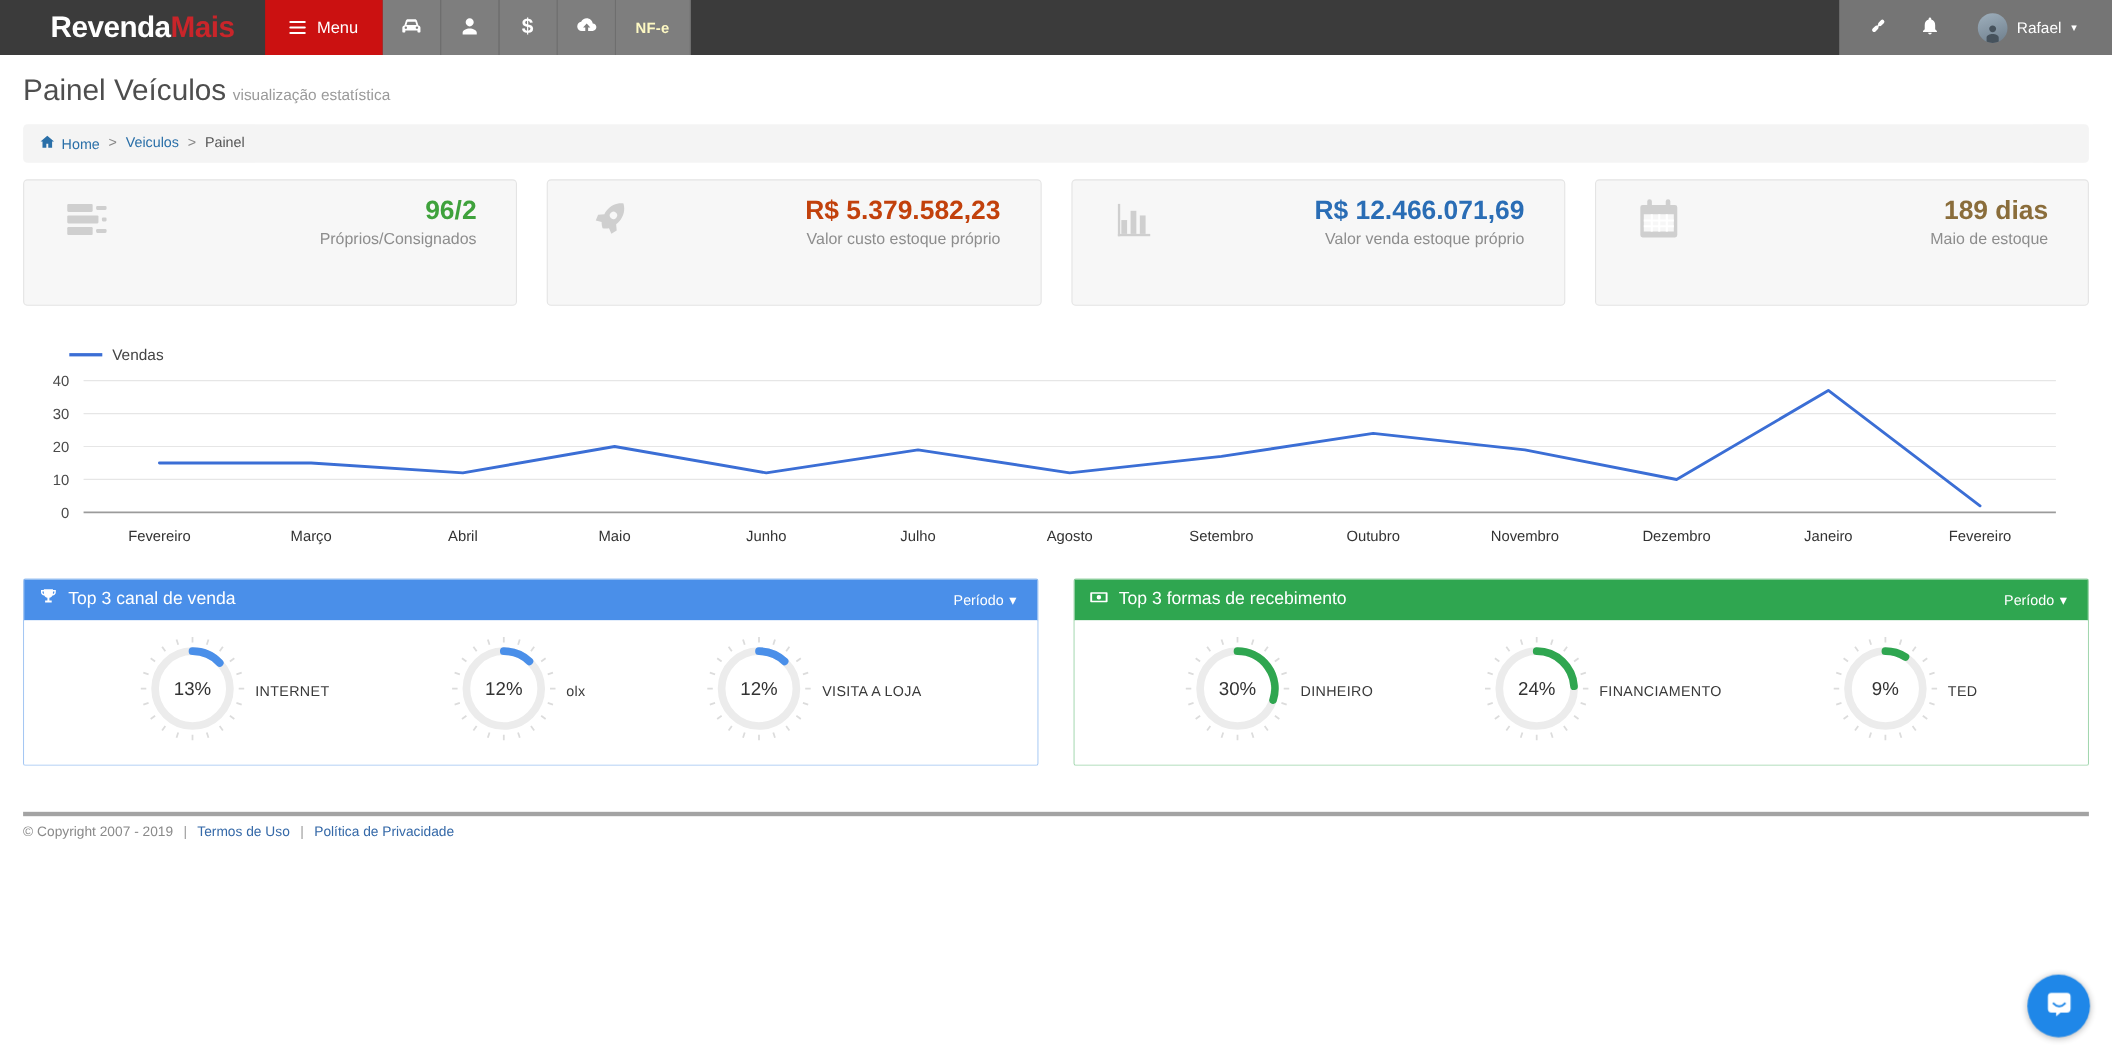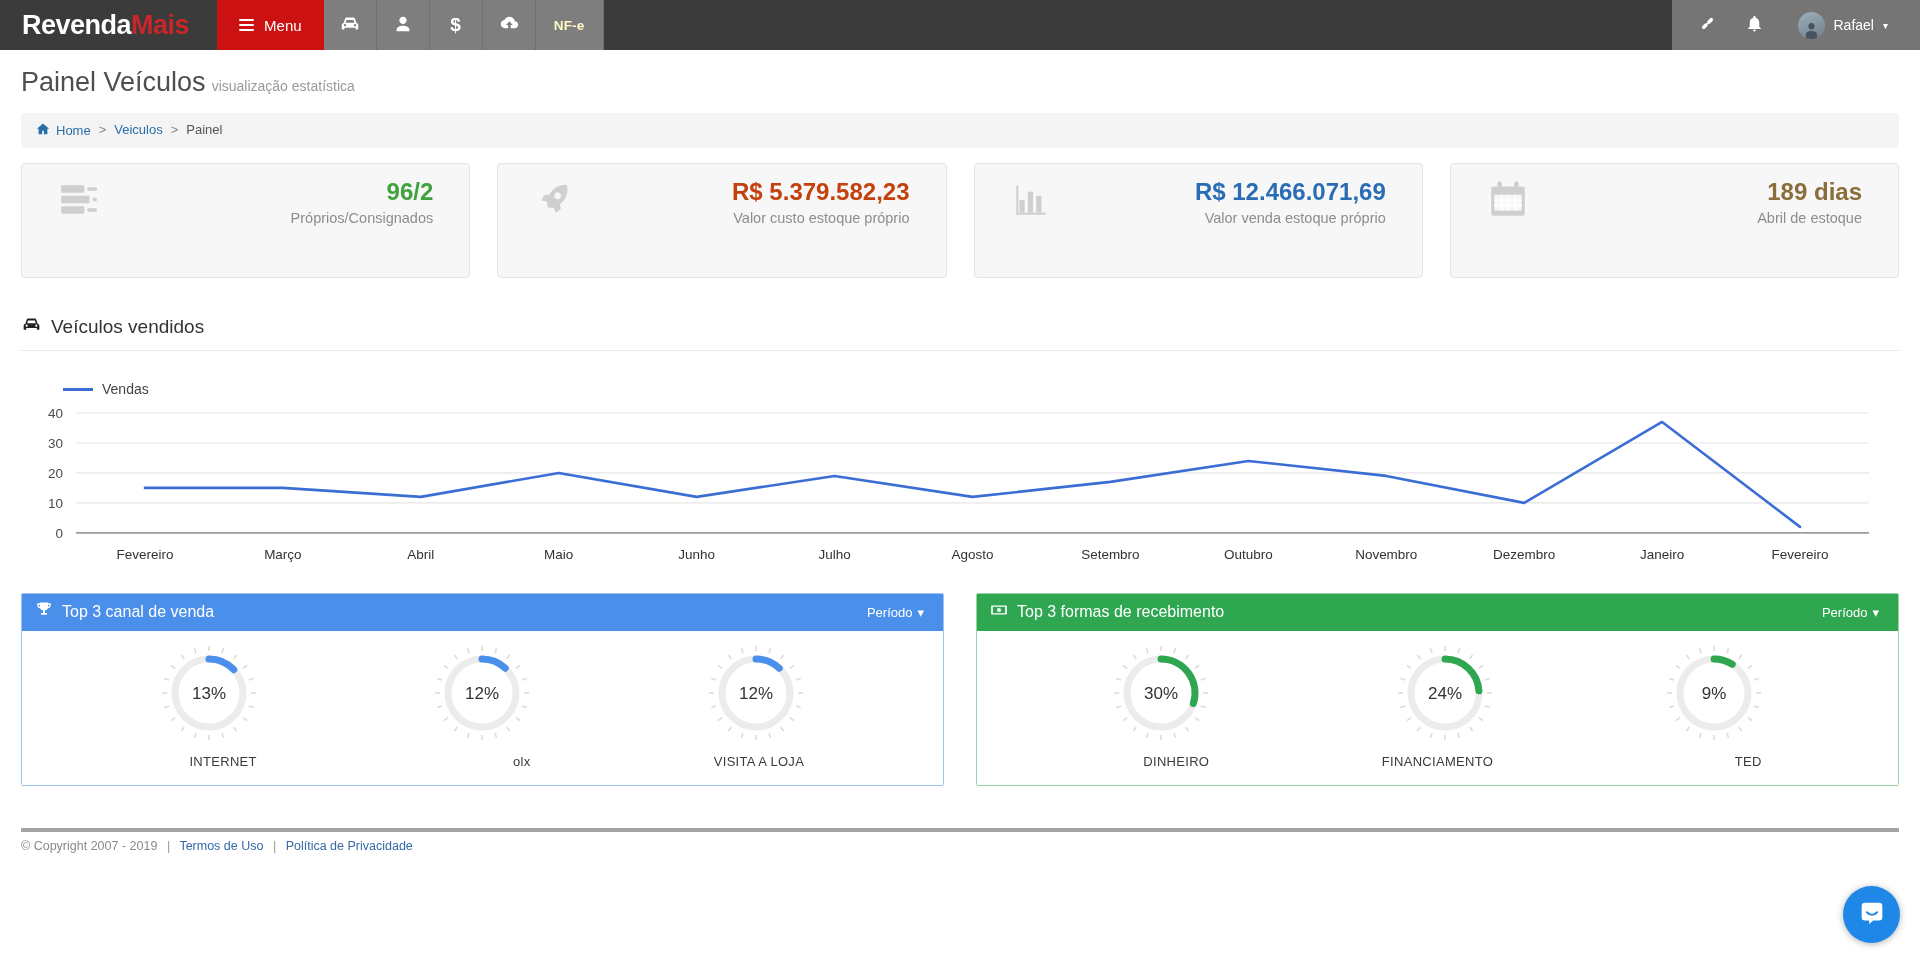--- a/index.html
+++ b/index.html
@@ -1,21 +1,21 @@
 <!DOCTYPE html>
 <html><head>
 <meta charset="utf-8">
 <title>Painel Veículos</title>
 <style>
   *{box-sizing:border-box}
   html,body{margin:0;padding:0;background:#fff;color:#333;font-family:"Liberation Sans",sans-serif;}
   button{font-family:inherit}
 
   
-  .navbar{height:50px;background:#3b3b3b;display:flex;align-items:stretch;}
+  .navbar{height:50px;background:#3b3b3b;display:flex;align-items:stretch;padding-left:24px;}
   .brand{display:flex;align-items:center;padding:0 28px 0 22px;font-size:27px;font-weight:bold;letter-spacing:-.5px;white-space:nowrap}
   .brand .p1{color:#fff}
   .menu-btn{border:none;color:#fff;display:flex;align-items:center;gap:10px;padding:0 22px;font-size:15px;cursor:pointer}
   .hamburger{display:flex;flex-direction:column;gap:3px}
   .hamburger i{display:block;width:15px;height:2px;background:#fff;border-radius:1px}
   .nav-icon-btn{width:53px;background:#7e7e7e;border:none;border-right:1px solid #6e6e6e;display:flex;align-items:center;justify-content:center;color:#fff;cursor:pointer}
   .nav-icon-btn svg{width:22px;height:22px;fill:#fff}
   .nav-icon-btn.nfe{width:68px;font-size:13.5px;font-weight:bold;color:#fef9c3;letter-spacing:.2px}
   .dollar-glyph{font-size:19px;font-weight:bold;color:#fff}
   .nav-spacer{flex:1}
@@ -53,21 +53,21 @@
   .legend-line{width:30px;height:3px}
   .chart-wrap svg{display:block;width:100%}
 
   
   .panels{display:flex;gap:32px;margin:24px 21px 0}
   .panel{flex:1;border:1px solid;border-radius:2px}
   .panel-header{height:37px;display:flex;align-items:center;gap:9px;color:#fff;padding:0 13px;font-size:16px}
   .panel-header svg{width:18px;height:18px;fill:#fff}
   .period-btn{margin-left:auto;background:none;border:none;color:#fff;font-size:13px;cursor:pointer;display:flex;align-items:center;gap:5px}
   .panel-body{background:#fff;display:flex;justify-content:space-around;padding:14px 50px 16px}
-  .gauge-wrap{display:flex;flex-direction:column;align-items:flex-end;gap:9px}
+  .gauge-wrap{display:flex;flex-direction:row;align-items:center;gap:9px}
   .gauge-label{font-size:13px;color:#3a3a3a;letter-spacing:.3px}
 
   
   .footer{margin:42px 21px 0;border-top:4px solid #a3a3a3;padding:7px 0 20px;text-align:left;font-size:12.5px;color:#8a8a8a}
   .footer a{color:#3569a8;text-decoration:none;cursor:pointer}
   .footer .fsep{margin:0 6px;color:#9a9a9a}
   .chat-btn{position:fixed;right:20px;bottom:15px;width:57px;height:57px;border-radius:50%;border:none;box-shadow:0 1px 7px rgba(0,0,0,.3);display:flex;align-items:center;justify-content:center;cursor:pointer}
   .chat-btn svg{width:30px;height:30px}
 </style>
 </head>
@@ -197,32 +197,26 @@
           <g>
             <rect x="7" y="20.5" width="26" height="1.8" fill="#fff"></rect>
             <rect x="7" y="25.5" width="26" height="1.8" fill="#fff"></rect>
             <rect x="13" y="16" width="1.8" height="15" fill="#fff"></rect>
             <rect x="19.5" y="16" width="1.8" height="15" fill="#fff"></rect>
             <rect x="26" y="16" width="1.8" height="15" fill="#fff"></rect>
           </g>
         </svg></span>
     <span class="stat-right">
       <div class="stat-value" style="color: rgb(138, 109, 59);">189 dias</div>
-      <div class="stat-label">Abril de estoque</div>
+      <div class="stat-label">Maio de estoque</div>
     </span>
   </div>
 </div>
 
 <div class="chart-section">
-  <h2 class="chart-heading">
-    <span><svg viewBox="0 0 24 24">
-          <path d="M5 11l1.5-4.5c.2-.9 1-1.5 1.9-1.5h7.2c.9 0 1.7.6 1.9 1.5L19 11c1.1.2 2 1.2 2 2.4V17c0 .6-.4 1-1 1h-1c-.6 0-1-.4-1-1v-1H6v1c0 .6-.4 1-1 1H4c-.6 0-1-.4-1-1v-3.6c0-1.2.9-2.2 2-2.4zm2.1-.5h9.8l-1-3H8.1l-1 3zM6.5 14.5c.7 0 1.2-.5 1.2-1.2S7.2 12 6.5 12s-1.2.6-1.2 1.3.5 1.2 1.2 1.2zm11 0c.7 0 1.2-.5 1.2-1.2s-.5-1.3-1.2-1.3-1.2.6-1.2 1.3.5 1.2 1.2 1.2z"></path>
-        </svg></span>
-    <span>Veículos vendidos</span>
-  </h2>
   <div class="legend">
     <span class="legend-line" id="legend-line" style="background: rgb(59, 110, 213);"></span>
     <span>Vendas</span>
   </div>
   <div class="chart-wrap" id="sales-chart">
       <svg viewBox="0 0 1880 170">
         <line x1="55" y1="14" x2="1850" y2="14" stroke="#e6e6e6" stroke-width="1.1"></line>
         <text x="42" y="19" text-anchor="end" font-size="13.5" fill="#4a4a4a">40</text>
         <line x1="55" y1="44" x2="1850" y2="44" stroke="#e6e6e6" stroke-width="1.1"></line>
         <text x="42" y="49" text-anchor="end" font-size="13.5" fill="#4a4a4a">30</text>

